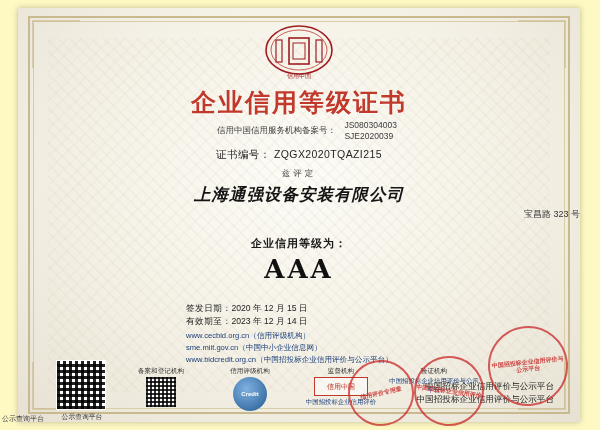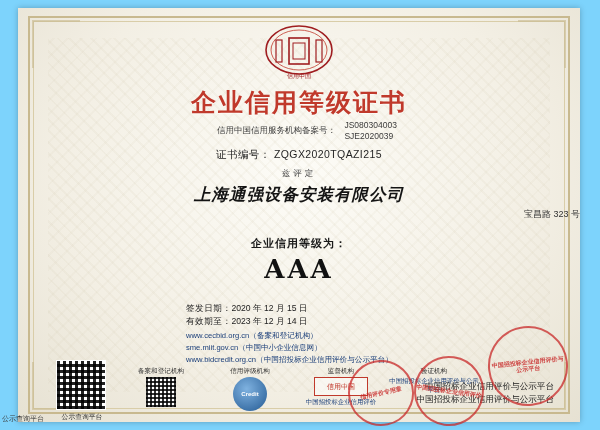--- a/index.html
+++ b/index.html
@@ -10,21 +10,21 @@
     width: 600px;
     height: 430px;
     background: #b9b4aa;
     font-family: "Liberation Sans", sans-serif;
     overflow: hidden;
   }
   .page {
     position: relative;
     width: 600px;
     height: 430px;
-    background: #7dd3fc;
+    background: #fef9c3;
   }
   
   .paper {
     position: absolute;
     left: 18px;
     top: 8px;
     width: 562px;
     height: 414px;
     background:
       radial-gradient(ellipse at 50% 40%, #fdfcf7 0%, #f3efe4 60%, #e6e1d2 100%);
@@ -352,21 +352,21 @@
       <div class="row">
         <span class="lbl">签发日期：</span><span>2020 年 12 月 15 日</span>
       </div>
       <div class="row">
         <span class="lbl">有效期至：</span><span>2023 年 12 月 14 日</span>
       </div>
     </div>
 
     <div class="links">
       <div class="row">
-        <span>www.cecbid.org.cn</span><span class="cn">（备案和登记机构）</span>
+        <span>www.cecbid.org.cn</span><span class="cn">（信用评级机构）</span>
       </div>
       <div class="row">
         <span>sme.miit.gov.cn</span><span class="cn">（中国中小企业信息网）</span>
       </div>
       <div class="row">
         <span>www.bidcredit.org.cn</span><span class="cn">（中国招投标企业信用评价与公示平台）</span>
       </div>
     </div>
 
     <div class="qr"></div>

